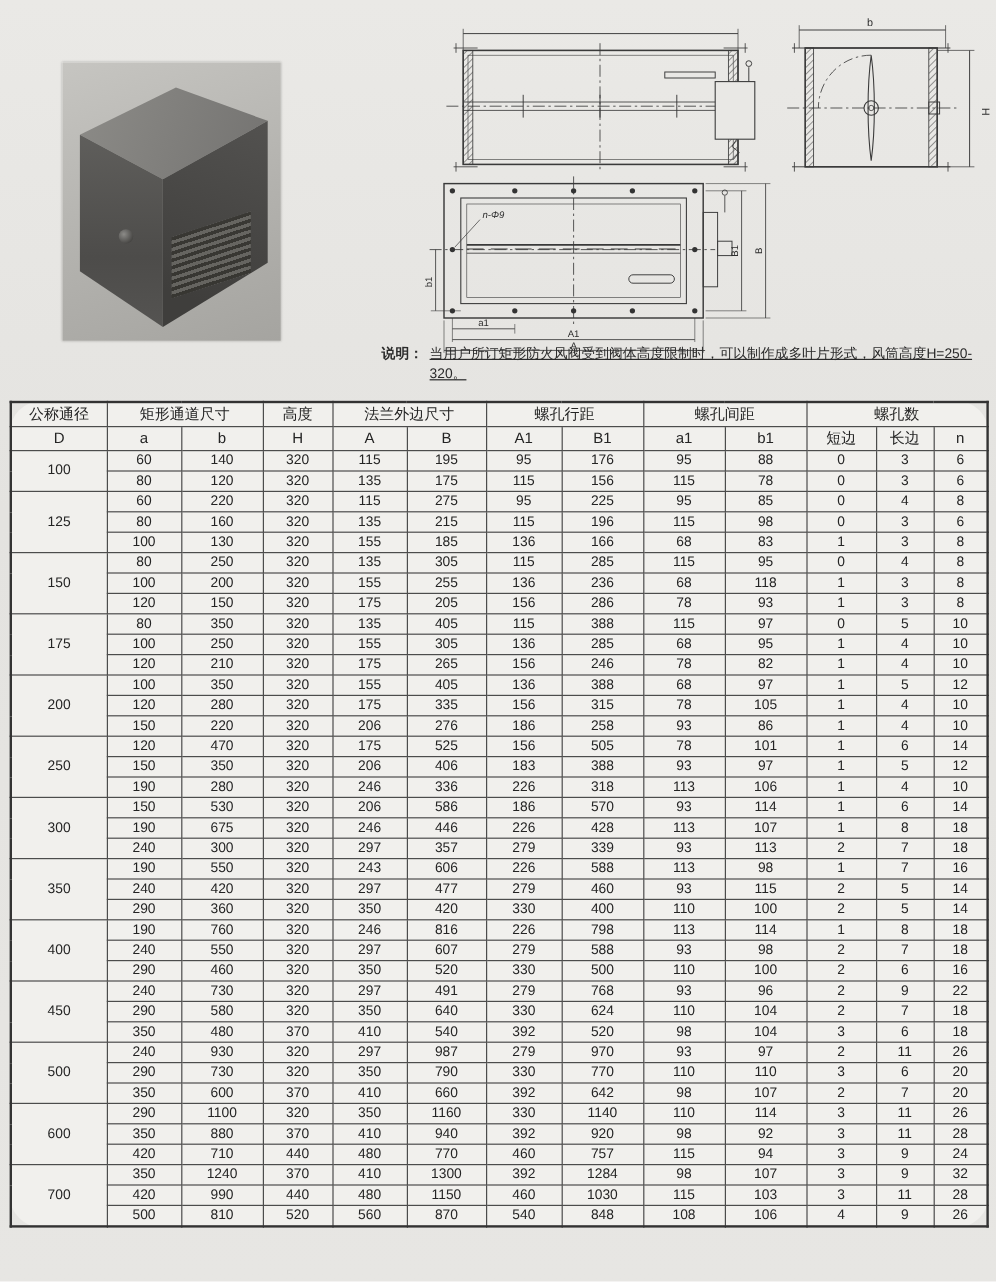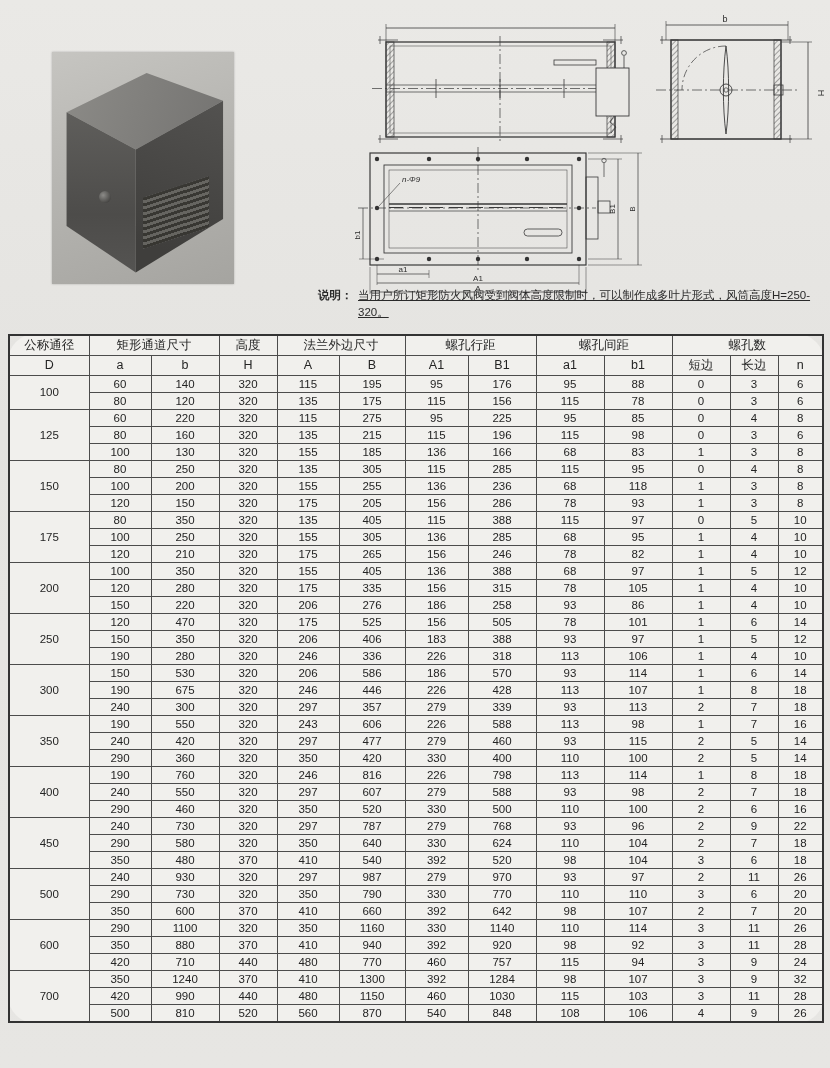--- a/index.html
+++ b/index.html
@@ -645,21 +645,21 @@
           <td>2</td>
           <td>6</td>
           <td>16</td>
         </tr>
         <tr class="grp">
           <td rowspan="3">450</td>
           <td>240</td>
           <td>730</td>
           <td>320</td>
           <td>297</td>
-          <td>787</td>
+          <td>491</td>
           <td>279</td>
           <td>768</td>
           <td>93</td>
           <td>96</td>
           <td>2</td>
           <td>9</td>
           <td>22</td>
         </tr>
         <tr>
           <td>290</td>

